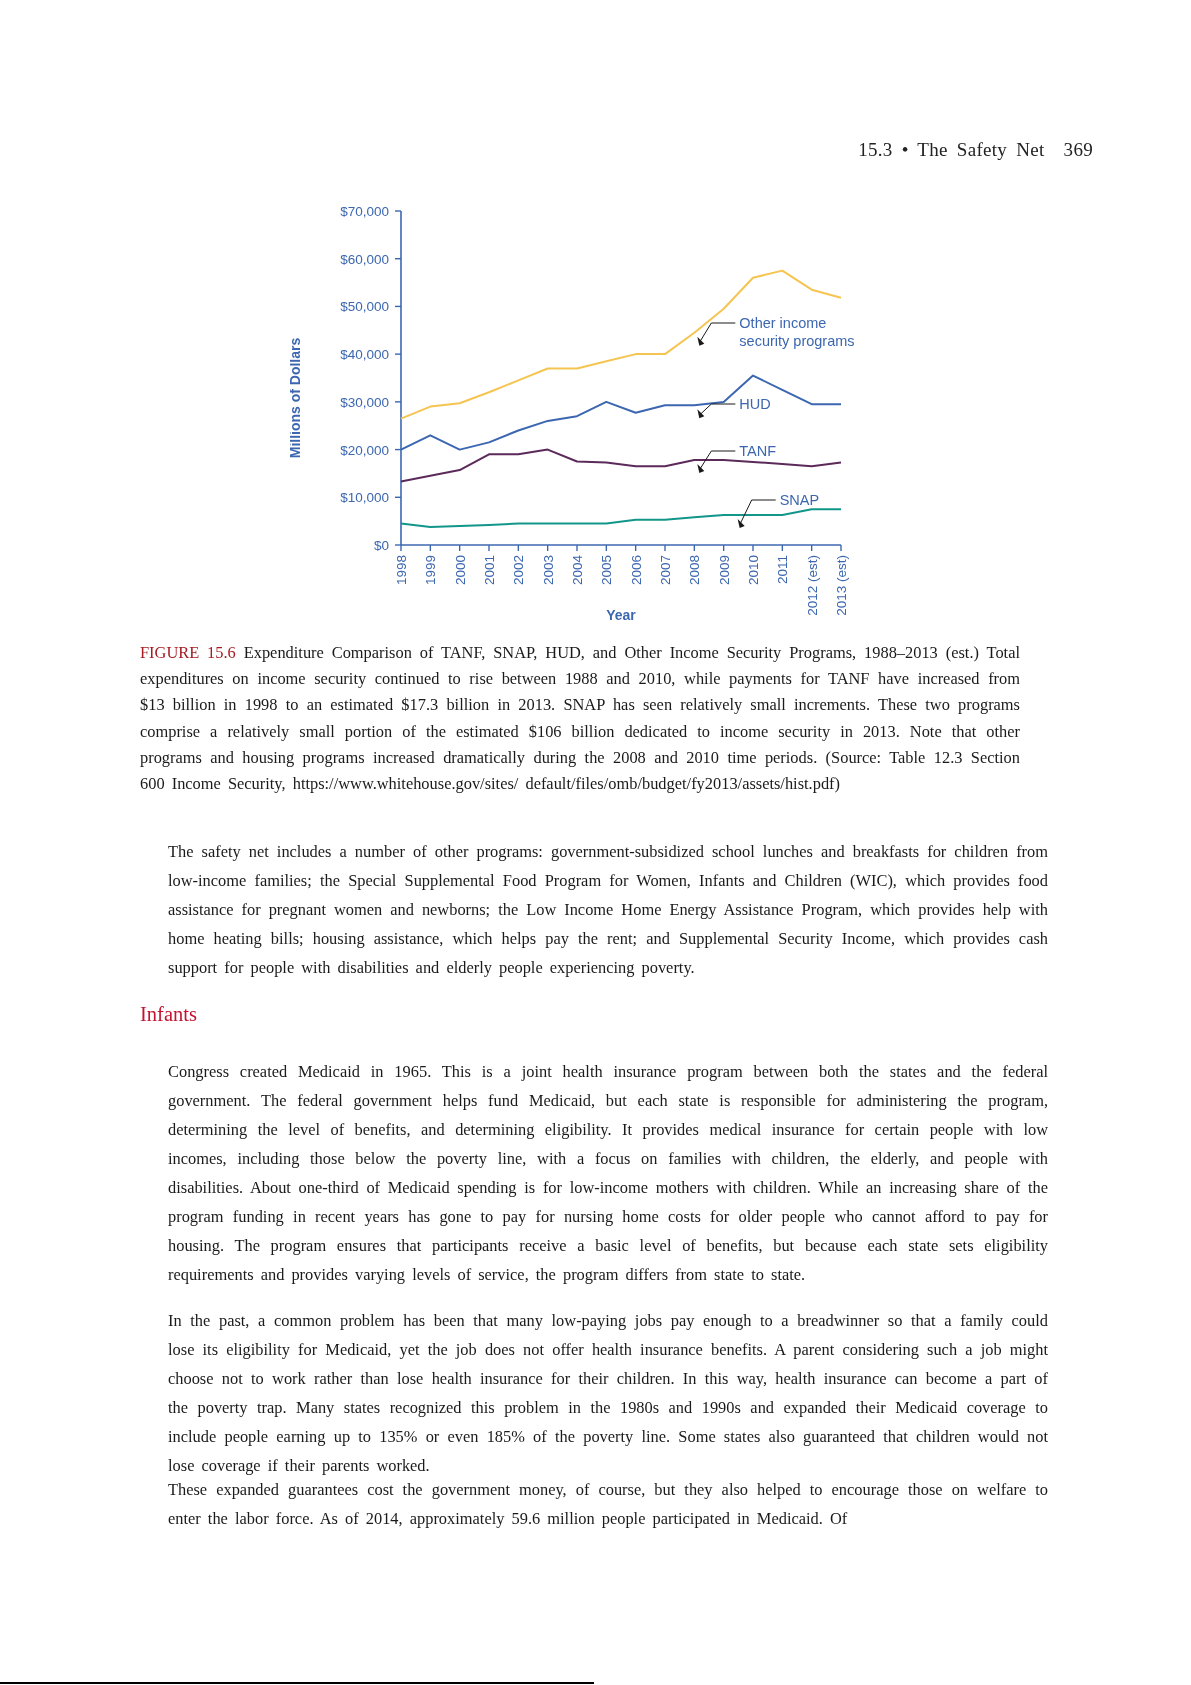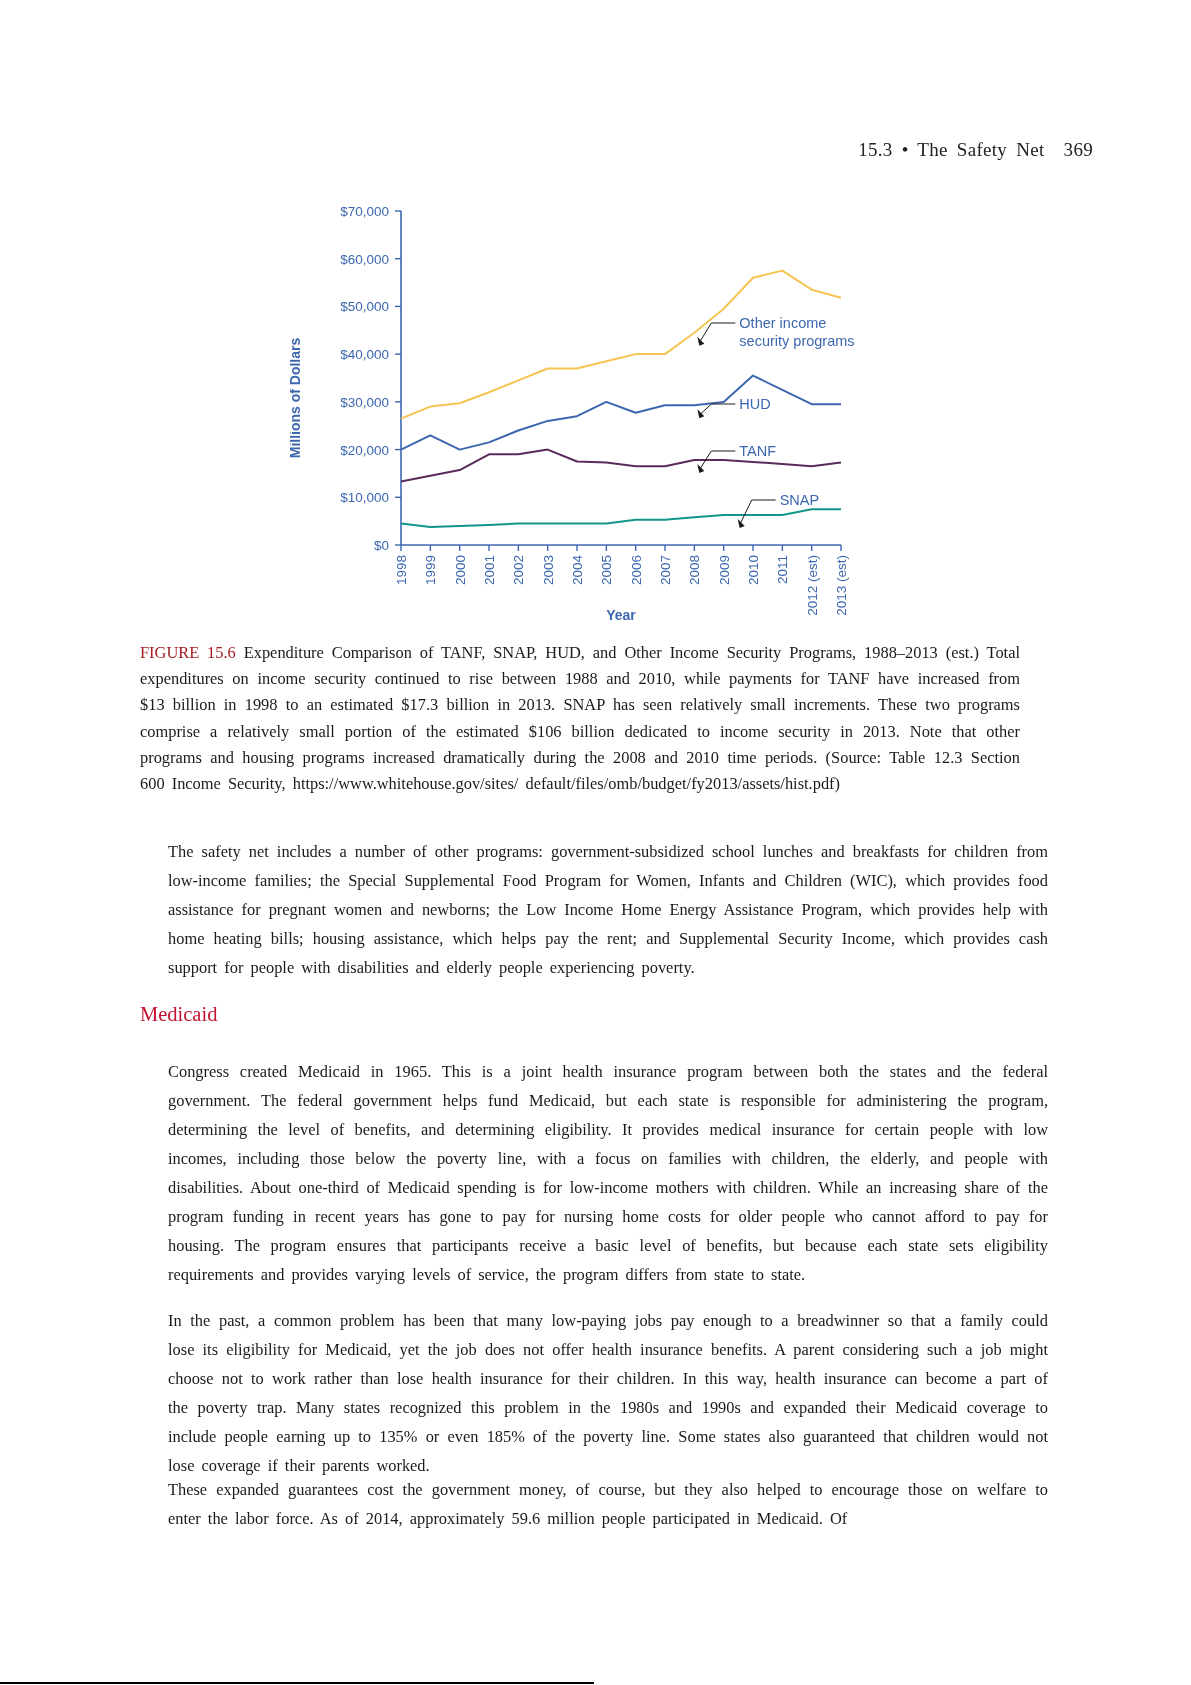--- a/index.html
+++ b/index.html
@@ -106,19 +106,19 @@
     </g>
 </svg>
 
 <div class="caption">
   <span class="fig-label">FIGURE 15.6</span>
   <span>Expenditure Comparison of TANF, SNAP, HUD, and Other Income Security Programs, 1988–2013 (est.) Total expenditures on income security continued to rise between 1988 and 2010, while payments for TANF have increased from $13 billion in 1998 to an estimated $17.3 billion in 2013. SNAP has seen relatively small increments. These two programs comprise a relatively small portion of the estimated $106 billion dedicated to income security in 2013. Note that other programs and housing programs increased dramatically during the 2008 and 2010 time periods. (Source: Table 12.3 Section 600 Income Security, https://www.whitehouse.gov/sites/ default/files/omb/budget/fy2013/assets/hist.pdf)</span>
 </div>
 
 <p class="para" style="top:825px">The safety net includes a number of other programs: government-subsidized school lunches and breakfasts for children from low-income families; the Special Supplemental Food Program for Women, Infants and Children (WIC), which provides food assistance for pregnant women and newborns; the Low Income Home Energy Assistance Program, which provides help with home heating bills; housing assistance, which helps pay the rent; and Supplemental Security Income, which provides cash support for people with disabilities and elderly people experiencing poverty.</p>
 
-<h2 class="heading">Medicaid</h2>
+<h2 class="heading">Infants</h2>
 
 <p class="para" style="top:1045px">Congress created Medicaid in 1965. This is a joint health insurance program between both the states and the federal government. The federal government helps fund Medicaid, but each state is responsible for administering the program, determining the level of benefits, and determining eligibility. It provides medical insurance for certain people with low incomes, including those below the poverty line, with a focus on families with children, the elderly, and people with disabilities. About one-third of Medicaid spending is for low-income mothers with children. While an increasing share of the program funding in recent years has gone to pay for nursing home costs for older people who cannot afford to pay for housing. The program ensures that participants receive a basic level of benefits, but because each state sets eligibility requirements and provides varying levels of service, the program differs from state to state.</p>
 <p class="para" style="top:1294px">In the past, a common problem has been that many low-paying jobs pay enough to a breadwinner so that a family could lose its eligibility for Medicaid, yet the job does not offer health insurance benefits. A parent considering such a job might choose not to work rather than lose health insurance for their children. In this way, health insurance can become a part of the poverty trap. Many states recognized this problem in the 1980s and 1990s and expanded their Medicaid coverage to include people earning up to 135% or even 185% of the poverty line. Some states also guaranteed that children would not lose coverage if their parents worked.</p>
 <p class="para" style="top:1463px">These expanded guarantees cost the government money, of course, but they also helped to encourage those on welfare to enter the labor force. As of 2014, approximately 59.6 million people participated in Medicaid. Of</p>
 
 <div class="footer-rule"></div>
 
 </body></html>

